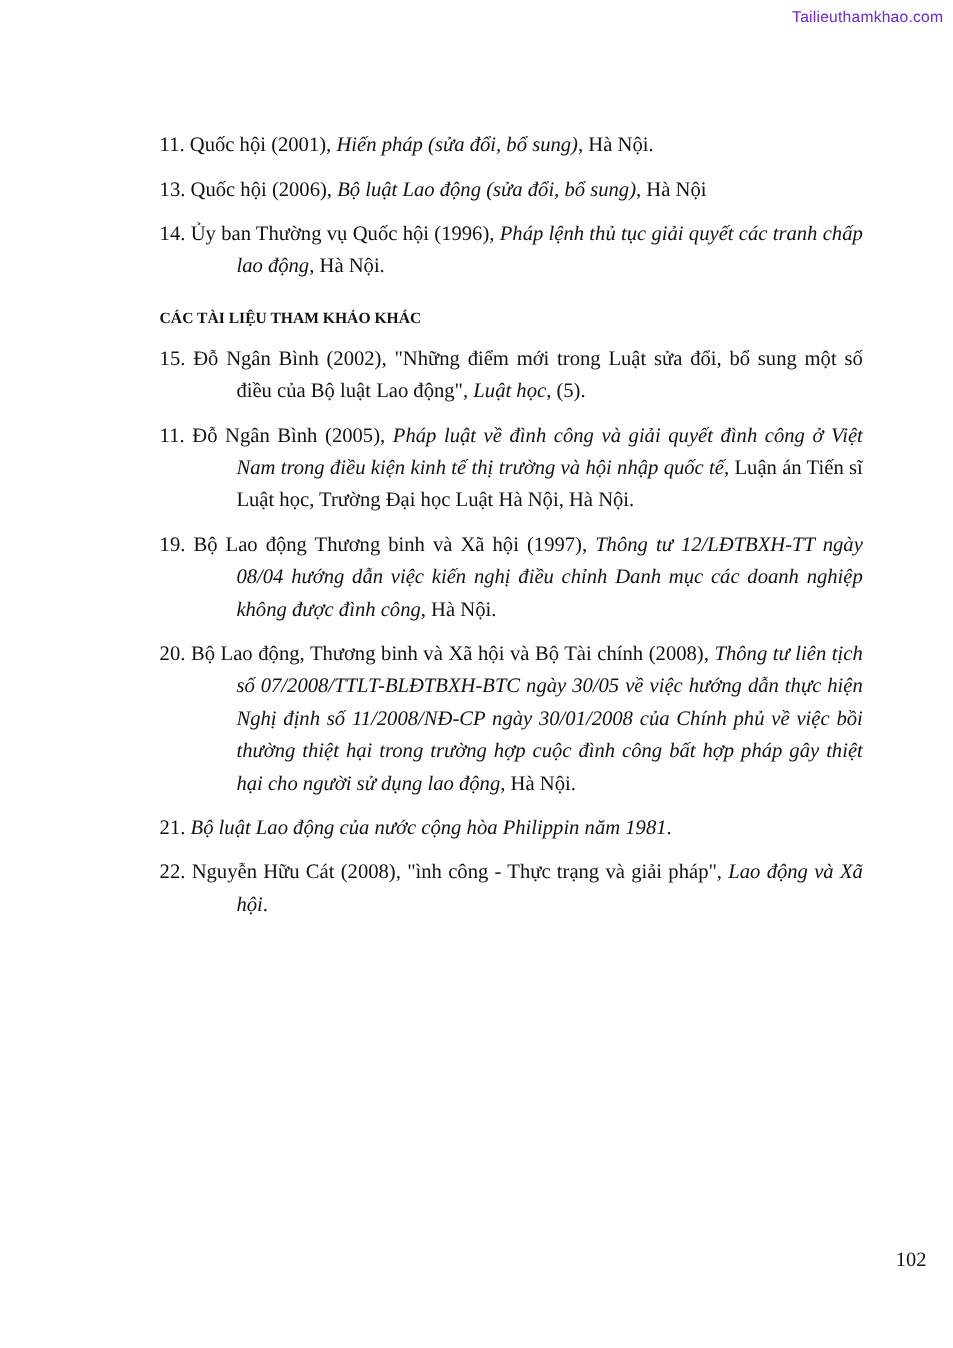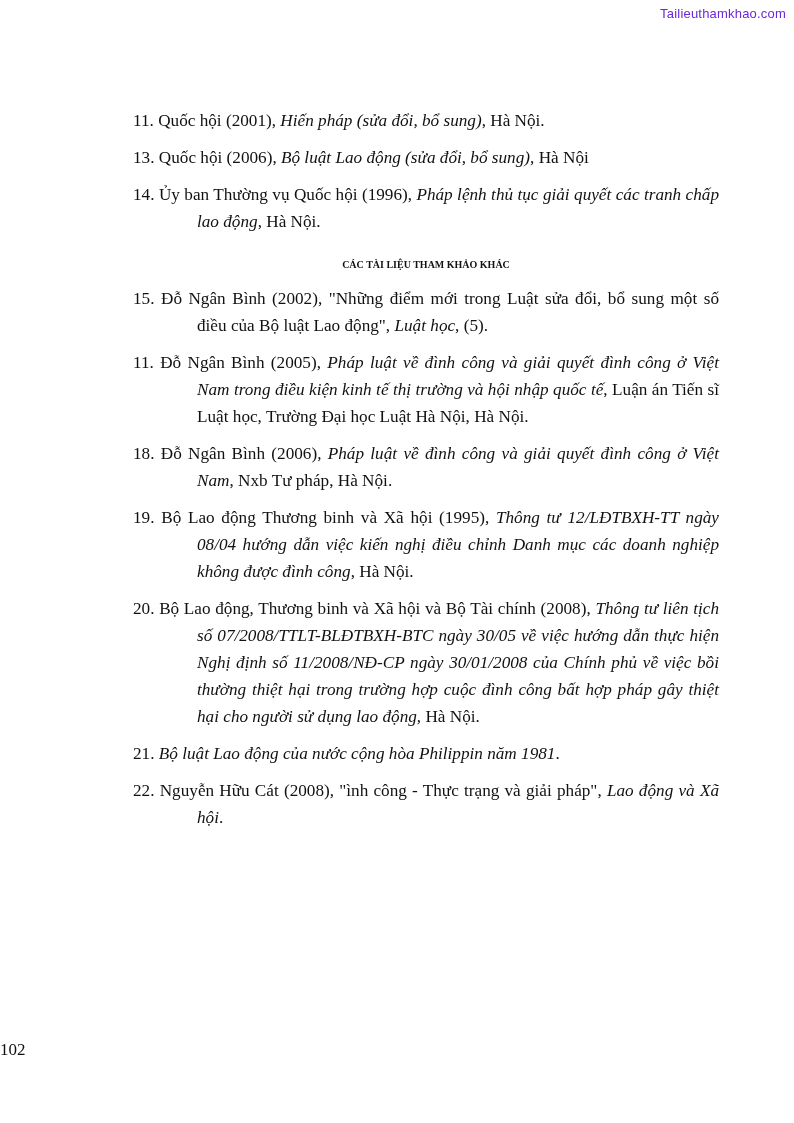--- a/index.html
+++ b/index.html
@@ -4,37 +4,36 @@
 <style>
   html, body { margin: 0; padding: 0; background: #ffffff; }
   body { width: 794px; height: 1123px; position: relative; overflow: hidden;
          font-family: "Liberation Serif", serif; color: #111; }
   .watermark { position: absolute; top: 6px; right: 8px; font-family: "Liberation Sans", sans-serif;
                font-size: 13px; color: #6d28d9; letter-spacing: 0.2px; }
   .page { position: absolute; left: 133px; top: 107px; width: 586px; }
   .ref { font-size: 17.2px; line-height: 27px; text-align: justify; margin: 0 0 10px 0;
          padding-left: 64px; text-indent: -64px; }
   .ref i { font-style: italic; }
-  .heading { font-size: 10px; font-weight: bold; margin: 20px 0 10px 0; line-height: 20px; text-align: center; }
-  .pagenum { position: absolute; top: 1040px; left: 0; width: 772px; text-align: left; font-size: 17px; }
+  .heading { font-size: 13px; font-weight: bold; margin: 20px 0 10px 0; line-height: 20px; }
+  .pagenum { position: absolute; top: 1040px; left: 0; width: 772px; text-align: right; font-size: 17px; }
 </style>
 </head>
 <body>
 
 <div class="watermark">Tailieuthamkhao.com</div>
 
 <div class="page">
   <p class="ref"><span>11.</span><span> Quốc hội (2001), </span><i>Hiến pháp (sửa đổi, bổ sung)</i><span>, Hà Nội.</span></p>
   <p class="ref"><span>13.</span><span> Quốc hội (2006), </span><i>Bộ luật Lao động (sửa đổi, bổ sung)</i><span>, Hà Nội</span></p>
   <p class="ref"><span>14.</span><span> Ủy ban Thường vụ Quốc hội (1996), </span><i>Pháp lệnh thủ tục giải quyết các tranh chấp lao động</i><span>, Hà Nội.</span></p>
 
   <div class="heading">CÁC TÀI LIỆU THAM KHẢO KHÁC</div>
 
   <p class="ref"><span>15.</span><span> Đỗ Ngân Bình (2002), "Những điểm mới trong Luật sửa đổi, bổ sung một số điều của Bộ luật Lao động", </span><i>Luật học</i><span>, (5).</span></p>
   <p class="ref"><span>11.</span><span> Đỗ Ngân Bình (2005), </span><i>Pháp luật về đình công và giải quyết đình công ở Việt Nam trong điều kiện kinh tế thị trường và hội nhập quốc tế</i><span>, Luận án Tiến sĩ Luật học, Trường Đại học Luật Hà Nội, Hà Nội.</span></p>
-  <p class="ref"><span>18.</span><span>  Đỗ Ngân Bình (2006), </span><i>Pháp luật về đình công và giải quyết đình công ở Việt Nam</i><span>, Nxb Tư pháp, Hà Nội.</span></p>
-  <p class="ref"><span>19.</span><span> Bộ Lao động Thương binh và Xã hội (1995), </span><i>Thông tư 12/LĐTBXH-TT ngày 08/04 hướng dẫn việc kiến nghị điều chỉnh Danh mục các doanh nghiệp không được đình công</i><span>, Hà Nội.</span></p>
+  <p class="ref"><span>19.</span><span> Bộ Lao động Thương binh và Xã hội (1997), </span><i>Thông tư 12/LĐTBXH-TT ngày 08/04 hướng dẫn việc kiến nghị điều chỉnh Danh mục các doanh nghiệp không được đình công</i><span>, Hà Nội.</span></p>
   <p class="ref"><span>20.</span><span> Bộ Lao động, Thương binh và Xã hội và Bộ Tài chính (2008), </span><i>Thông tư liên tịch số 07/2008/TTLT-BLĐTBXH-BTC ngày 30/05 về việc hướng dẫn thực hiện Nghị định số 11/2008/NĐ-CP ngày 30/01/2008 của Chính phủ về việc bồi thường thiệt hại trong trường hợp cuộc đình công bất hợp pháp gây thiệt hại cho người sử dụng lao động</i><span>, Hà Nội.</span></p>
   <p class="ref"><span>21.</span><span> </span><i>Bộ luật Lao động của nước cộng hòa Philippin năm 1981</i><span>.</span></p>
   <p class="ref"><span>22.</span><span> Nguyễn Hữu Cát (2008), "ình công - Thực trạng và giải pháp", </span><i>Lao động và Xã hội</i><span>.</span></p>
 </div>
 
 <div class="pagenum">102</div>
 
 </body></html>

